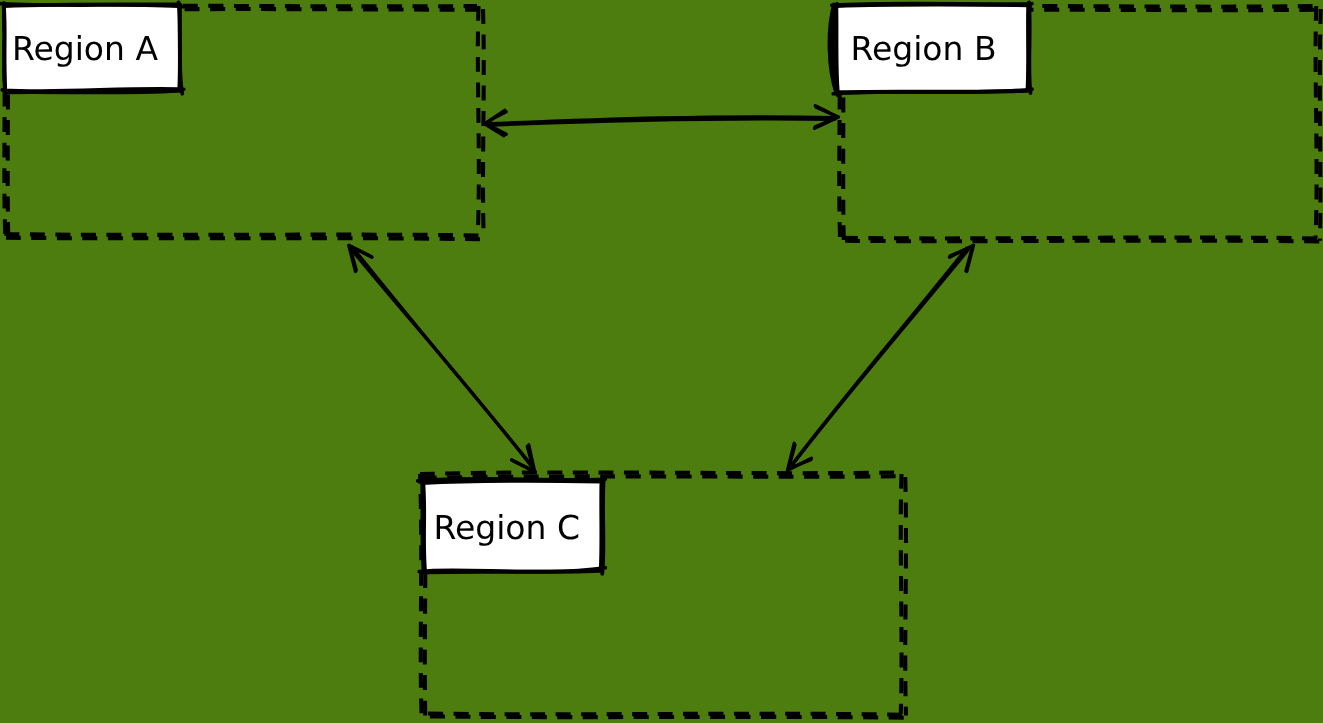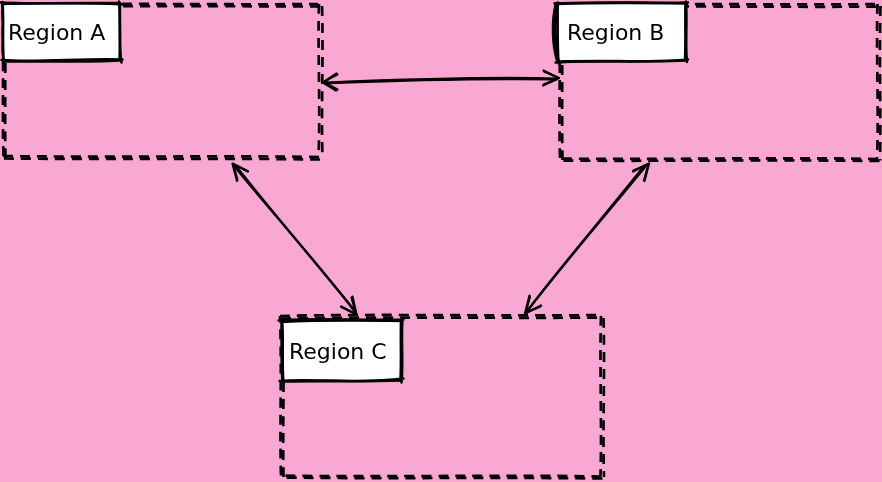--- a/index.html
+++ b/index.html
@@ -5,21 +5,21 @@
   html, body {
     margin: 0;
     padding: 0;
     background: #ffffff;
     font-family: "DejaVu Sans", "Liberation Sans", sans-serif;
   }
   .canvas-wrap {
     position: relative;
     width: 882px;
     height: 482px;
-    background: #f9a8d4;
+    background: #4d7c0f;
     overflow: hidden;
   }
   svg { display: block; }
   .sketch-dash {
     fill: none;
     stroke: #000000;
     stroke-width: 2.7;
     stroke-dasharray: 10 7;
     stroke-linecap: butt;
   }

